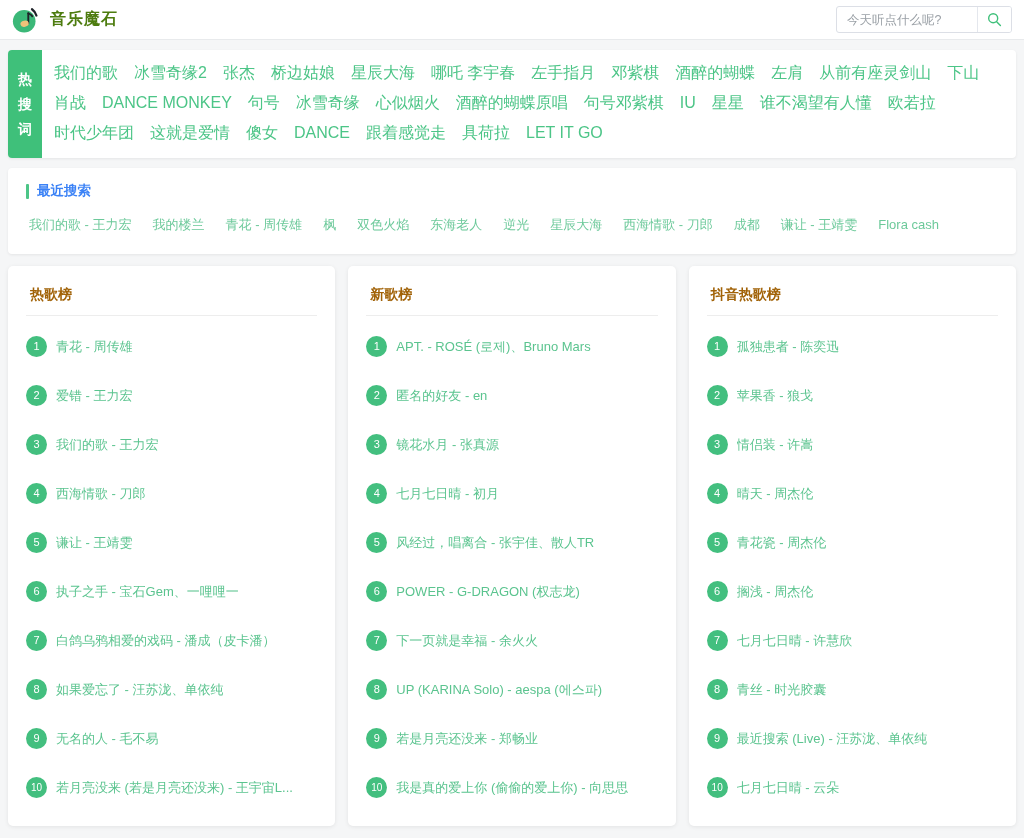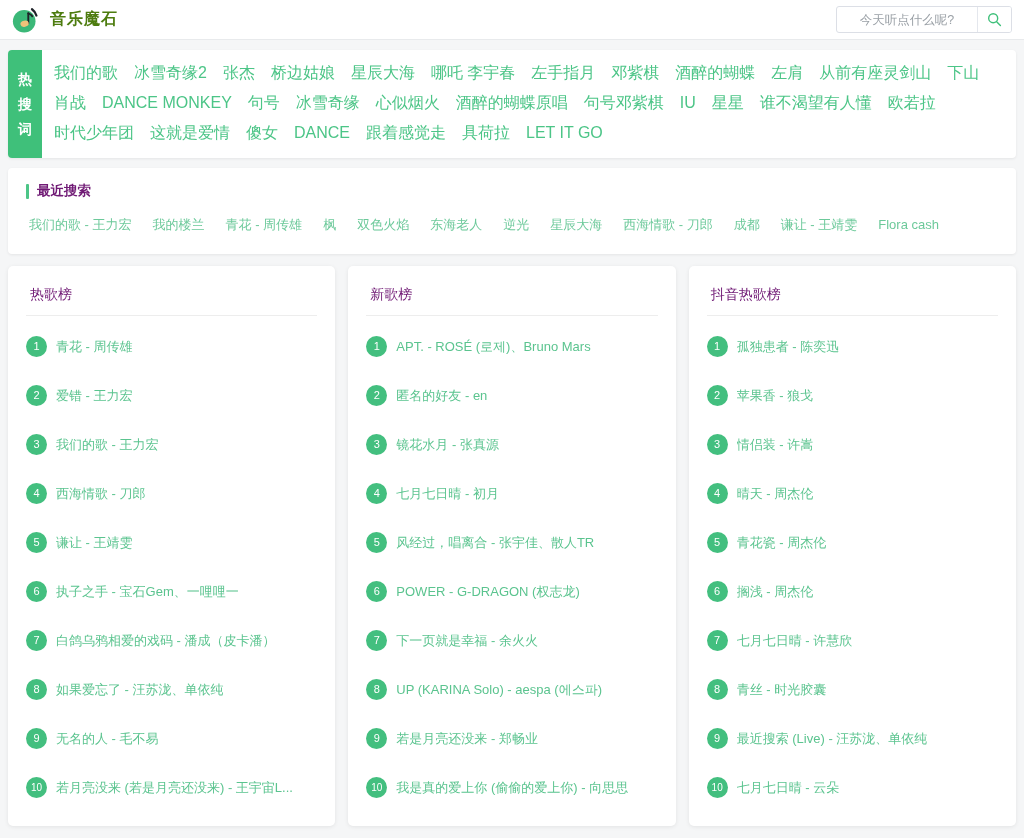--- a/index.html
+++ b/index.html
@@ -54,21 +54,20 @@
   }
   .search-input {
     border: 0;
     outline: none;
     width: 140px;
     padding: 0 10px;
     font-size: 12.5px;
     color: #737373;
     font-family: "Liberation Sans", "DejaVu Sans", sans-serif;
     background: transparent;
-    text-align: center;
   }
   .search-input::placeholder { color: #9aa0a6; }
   .search-btn {
     width: 34px;
     border: 0;
     border-left: 1px solid #e4e7ed;
     background: #fff;
     cursor: pointer;
     display: flex;
     align-items: center;
@@ -137,21 +136,21 @@
   .recent-bar {
     width: 3px;
     height: 15px;
     background: #4cc587;
     border-radius: 1px;
     display: block;
   }
   .recent-title {
     font-size: 13.5px;
     font-weight: bold;
-    color: #701a75;
+    color: #3b82f6;
   }
   .recent-tags {
     display: flex;
     flex-wrap: wrap;
     padding-left: 3px;
   }
   .recent-tag {
     color: #6cc99a;
     font-size: 13px;
     line-height: 22px;
@@ -170,22 +169,22 @@
   .rank-card {
     flex: 1 1 0;
     min-width: 0;
     background: #fff;
     border-radius: 5px;
     box-shadow: 0 1px 4px rgba(0,0,0,.08);
     padding: 20px 18px 14px 18px;
   }
   .rank-title {
     font-size: 14px;
-    font-weight: normal;
-    color: #701a75;
+    font-weight: bold;
+    color: #a16207;
     margin: 0 0 11px 4px;
   }
   .rank-divider {
     height: 1px;
     background: #ededed;
     margin-bottom: 6px;
   }
   .rank-list { list-style: none; margin: 0; padding: 0; }
   .rank-item {
     display: flex;

